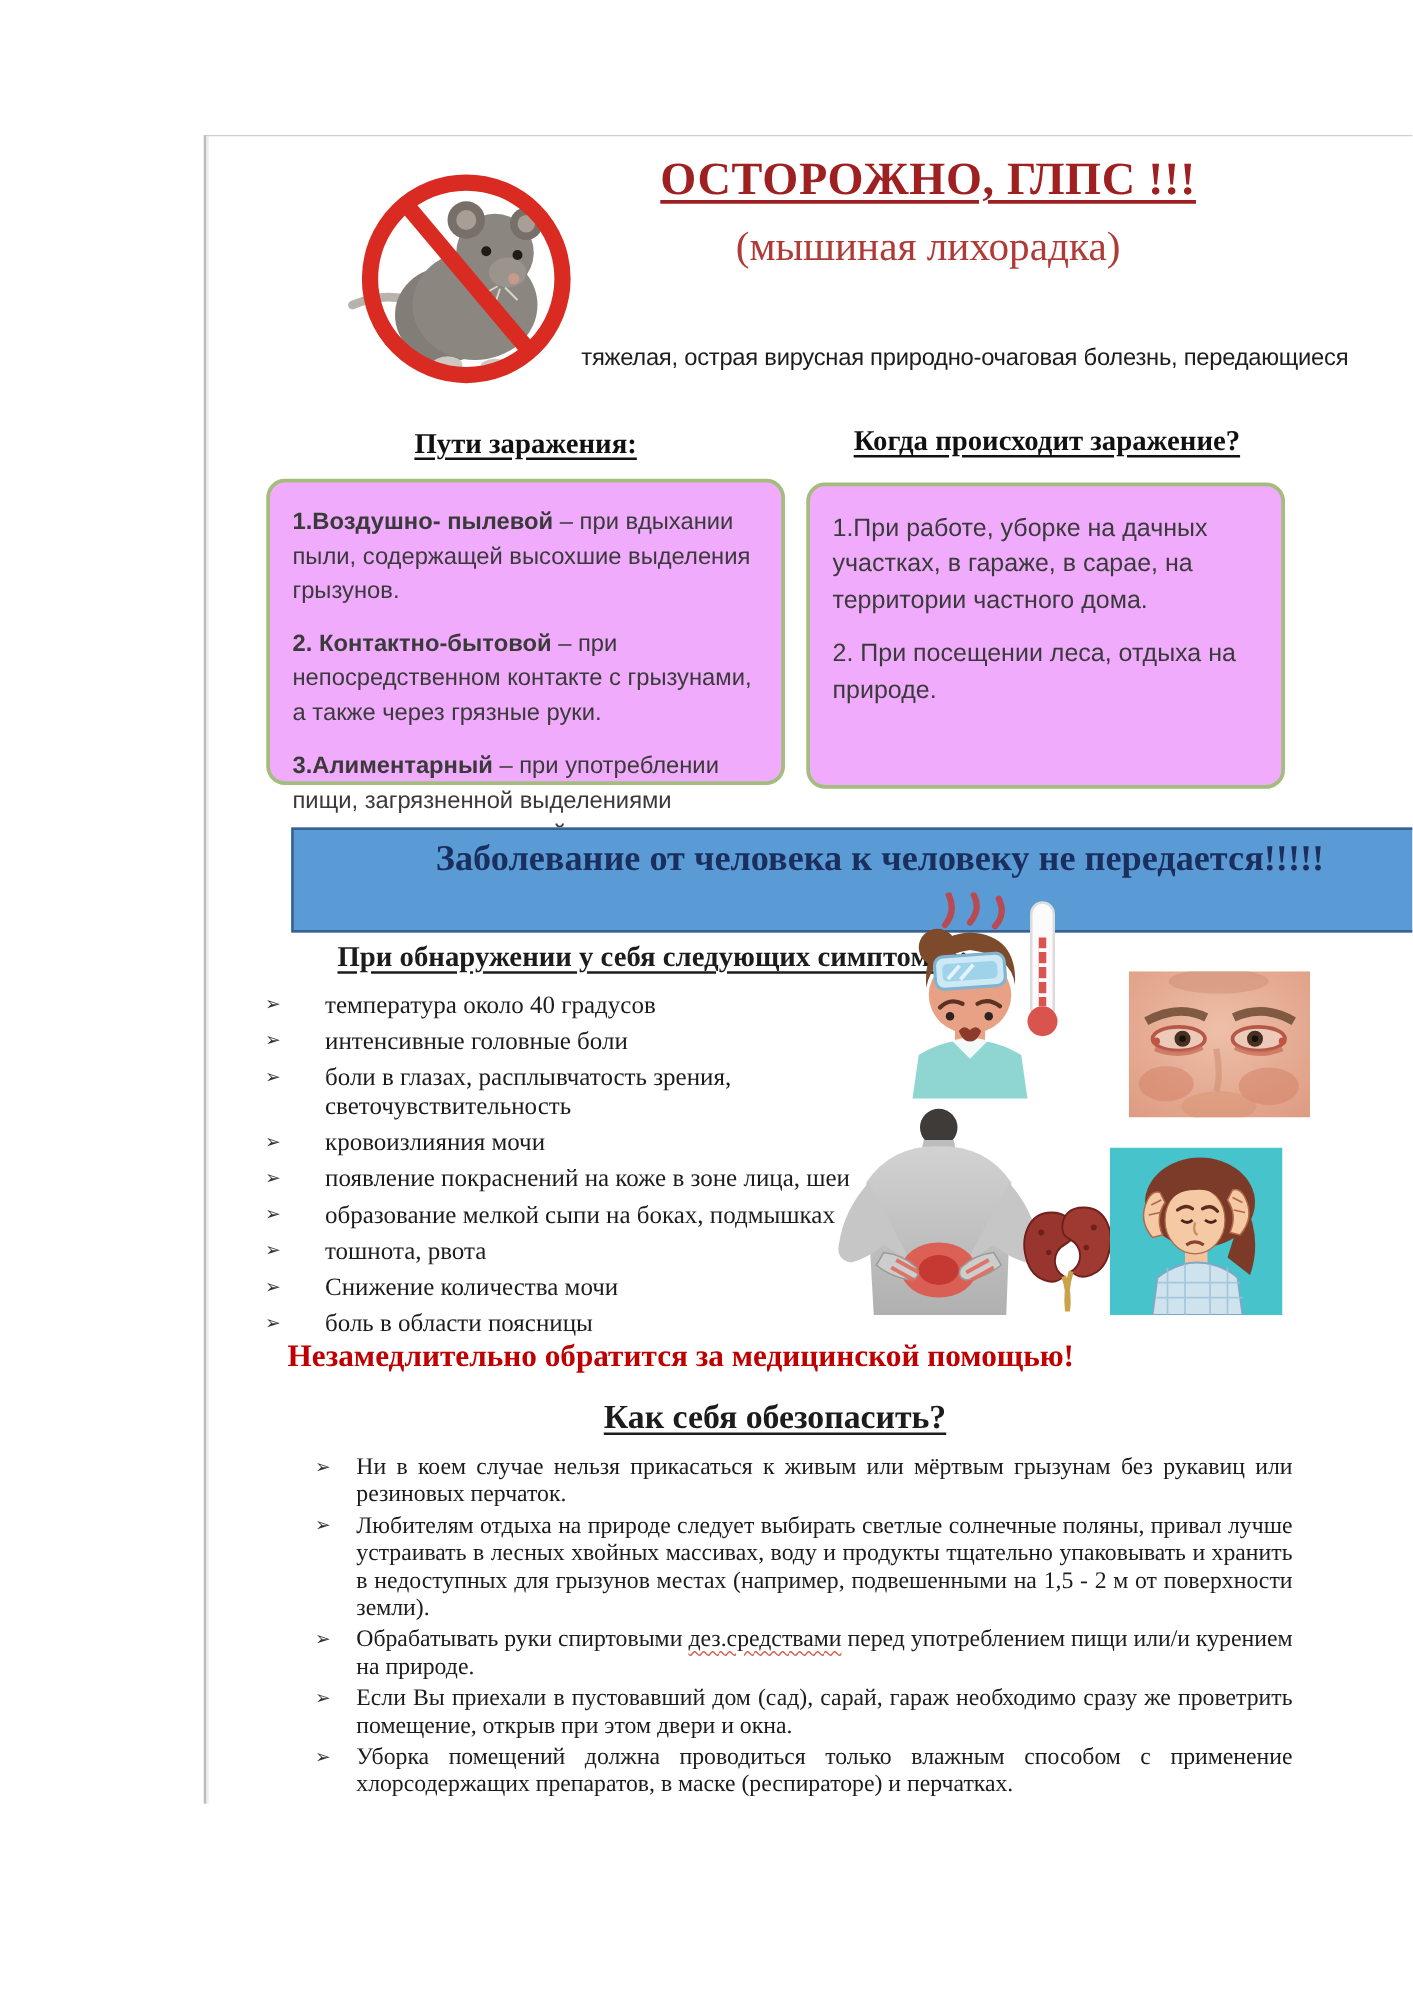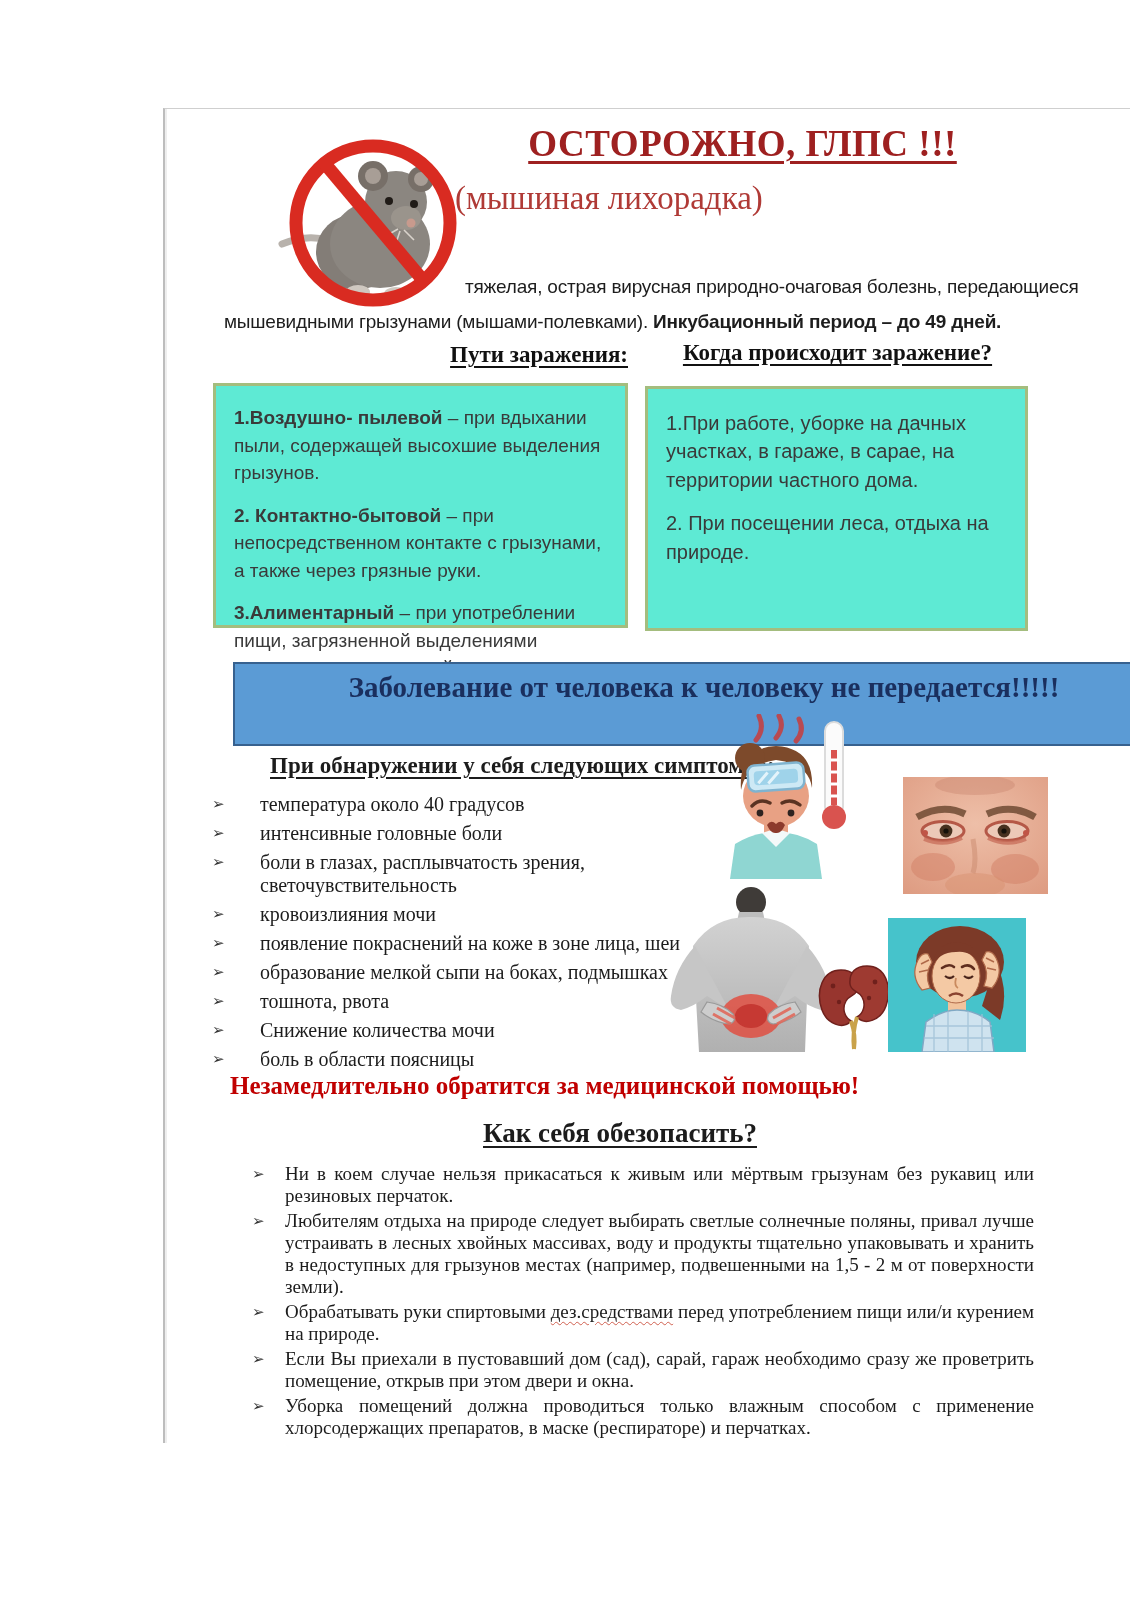--- a/index.html
+++ b/index.html
@@ -7,34 +7,34 @@
          font-family:"Liberation Serif",serif;color:#1c1c1c;}
   .abs{position:absolute;}
   
   .page-frame{left:163px;top:108px;width:966px;height:1334px;
               border-left:2px solid #bdbdbd;border-top:1px solid #cfcfcf;
               box-shadow:inset 2px 0 0 #eeeeee;}
   
   .main-title{left:455px;top:122px;width:575px;text-align:center;
               font-size:37px;font-weight:bold;color:#9e2020;letter-spacing:.5px;
               text-decoration:underline;text-decoration-thickness:3px;text-underline-offset:5px;}
-  .sub-title{left:455px;top:180px;width:575px;
+  .sub-title{left:455px;top:180px;width:575px;text-align:center;
              font-size:33px;color:#b03a36;}
   
   .intro{font-family:"Liberation Sans",sans-serif;font-size:19px;color:#1d1d1d;white-space:nowrap;letter-spacing:-.2px;}
   .intro-l1{left:455px;top:236px;width:580px;}
   .intro-l2{left:465px;top:276px;width:580px;}
   .intro-l3{left:224px;top:311px;width:810px;}
   .b{font-weight:bold;}
   
   .col-head{font-size:23px;font-weight:bold;text-decoration:underline;text-underline-offset:4px;color:#111;}
-  .col-head-left{left:213px;top:342px;width:415px;text-align:right;}
+  .col-head-left{left:213px;top:342px;width:415px;text-align:center;}
   .col-head-right{left:645px;top:340px;width:385px;text-align:center;}
   
-  .greenbox{border:3px solid #a4bd7e;border-radius:0;background:#5eead4;
+  .greenbox{border:3px solid #a4bd7e;border-radius:15px;background:#f0abfc;
             font-family:"Liberation Sans",sans-serif;color:#3a3a3a;}
   .box-transmission{left:213px;top:383px;width:415px;height:245px;padding:18px 16px 0 18px;box-sizing:border-box;font-size:19px;line-height:1.45;}
   .box-when{left:645px;top:386px;width:383px;height:245px;padding:20px 14px 0 18px;box-sizing:border-box;font-size:20px;line-height:1.42;}
   .greenbox p{margin:0 0 15px 0;}
   .misspell{text-decoration:underline wavy #d06050;text-decoration-thickness:1px;text-underline-offset:3px;}
   
   .banner{left:233px;top:662px;width:942px;height:84px;background:#5b9bd5;
           border:2px solid #37618f;box-sizing:border-box;text-align:center;
           font-size:29px;font-weight:bold;color:#1a2f5e;padding-top:7px;}
   
@@ -84,21 +84,20 @@
       <ellipse cx="118" cy="168" rx="12" ry="7" fill="#cfc8c0"></ellipse>
       <circle cx="95" cy="97" r="77" fill="none" stroke="#d92b21" stroke-width="13"></circle>
       <line x1="43" y1="33" x2="149" y2="159" stroke="#d92b21" stroke-width="13"></line>
     </svg>
   </div>
 
   <div class="abs main-title">ОСТОРОЖНО, ГЛПС !!!</div>
   <div class="abs sub-title">(мышиная лихорадка)</div>
 
   <div class="abs intro intro-l2">тяжелая, острая вирусная природно-очаговая болезнь, передающиеся</div>
-  <div class="abs intro intro-l3"><span>мышевидными грызунами (мышами-полевками). </span><span class="b">Инкубационный период – до 49 дней.</span></div>
 
   <div class="abs col-head col-head-left">Пути заражения:</div>
   <div class="abs col-head col-head-right">Когда происходит заражение?</div>
 
   <div class="abs greenbox box-transmission">
     <p><span class="b">1.Воздушно- пылевой</span><span> – при вдыхании пыли, содержащей высохшие выделения грызунов.</span></p>
     <p><span class="b">2. Контактно-бытовой</span><span> – при непосредственном контакте с грызунами, а также через грязные руки.</span></p>
     <p><span class="b">3.Алиментарный</span><span> – при употреблении пищи, загрязненной выделениями грызунов или на которой имелись </span><span class="misspell">погрызы</span><span> грызунов.</span></p>
   </div>
 

